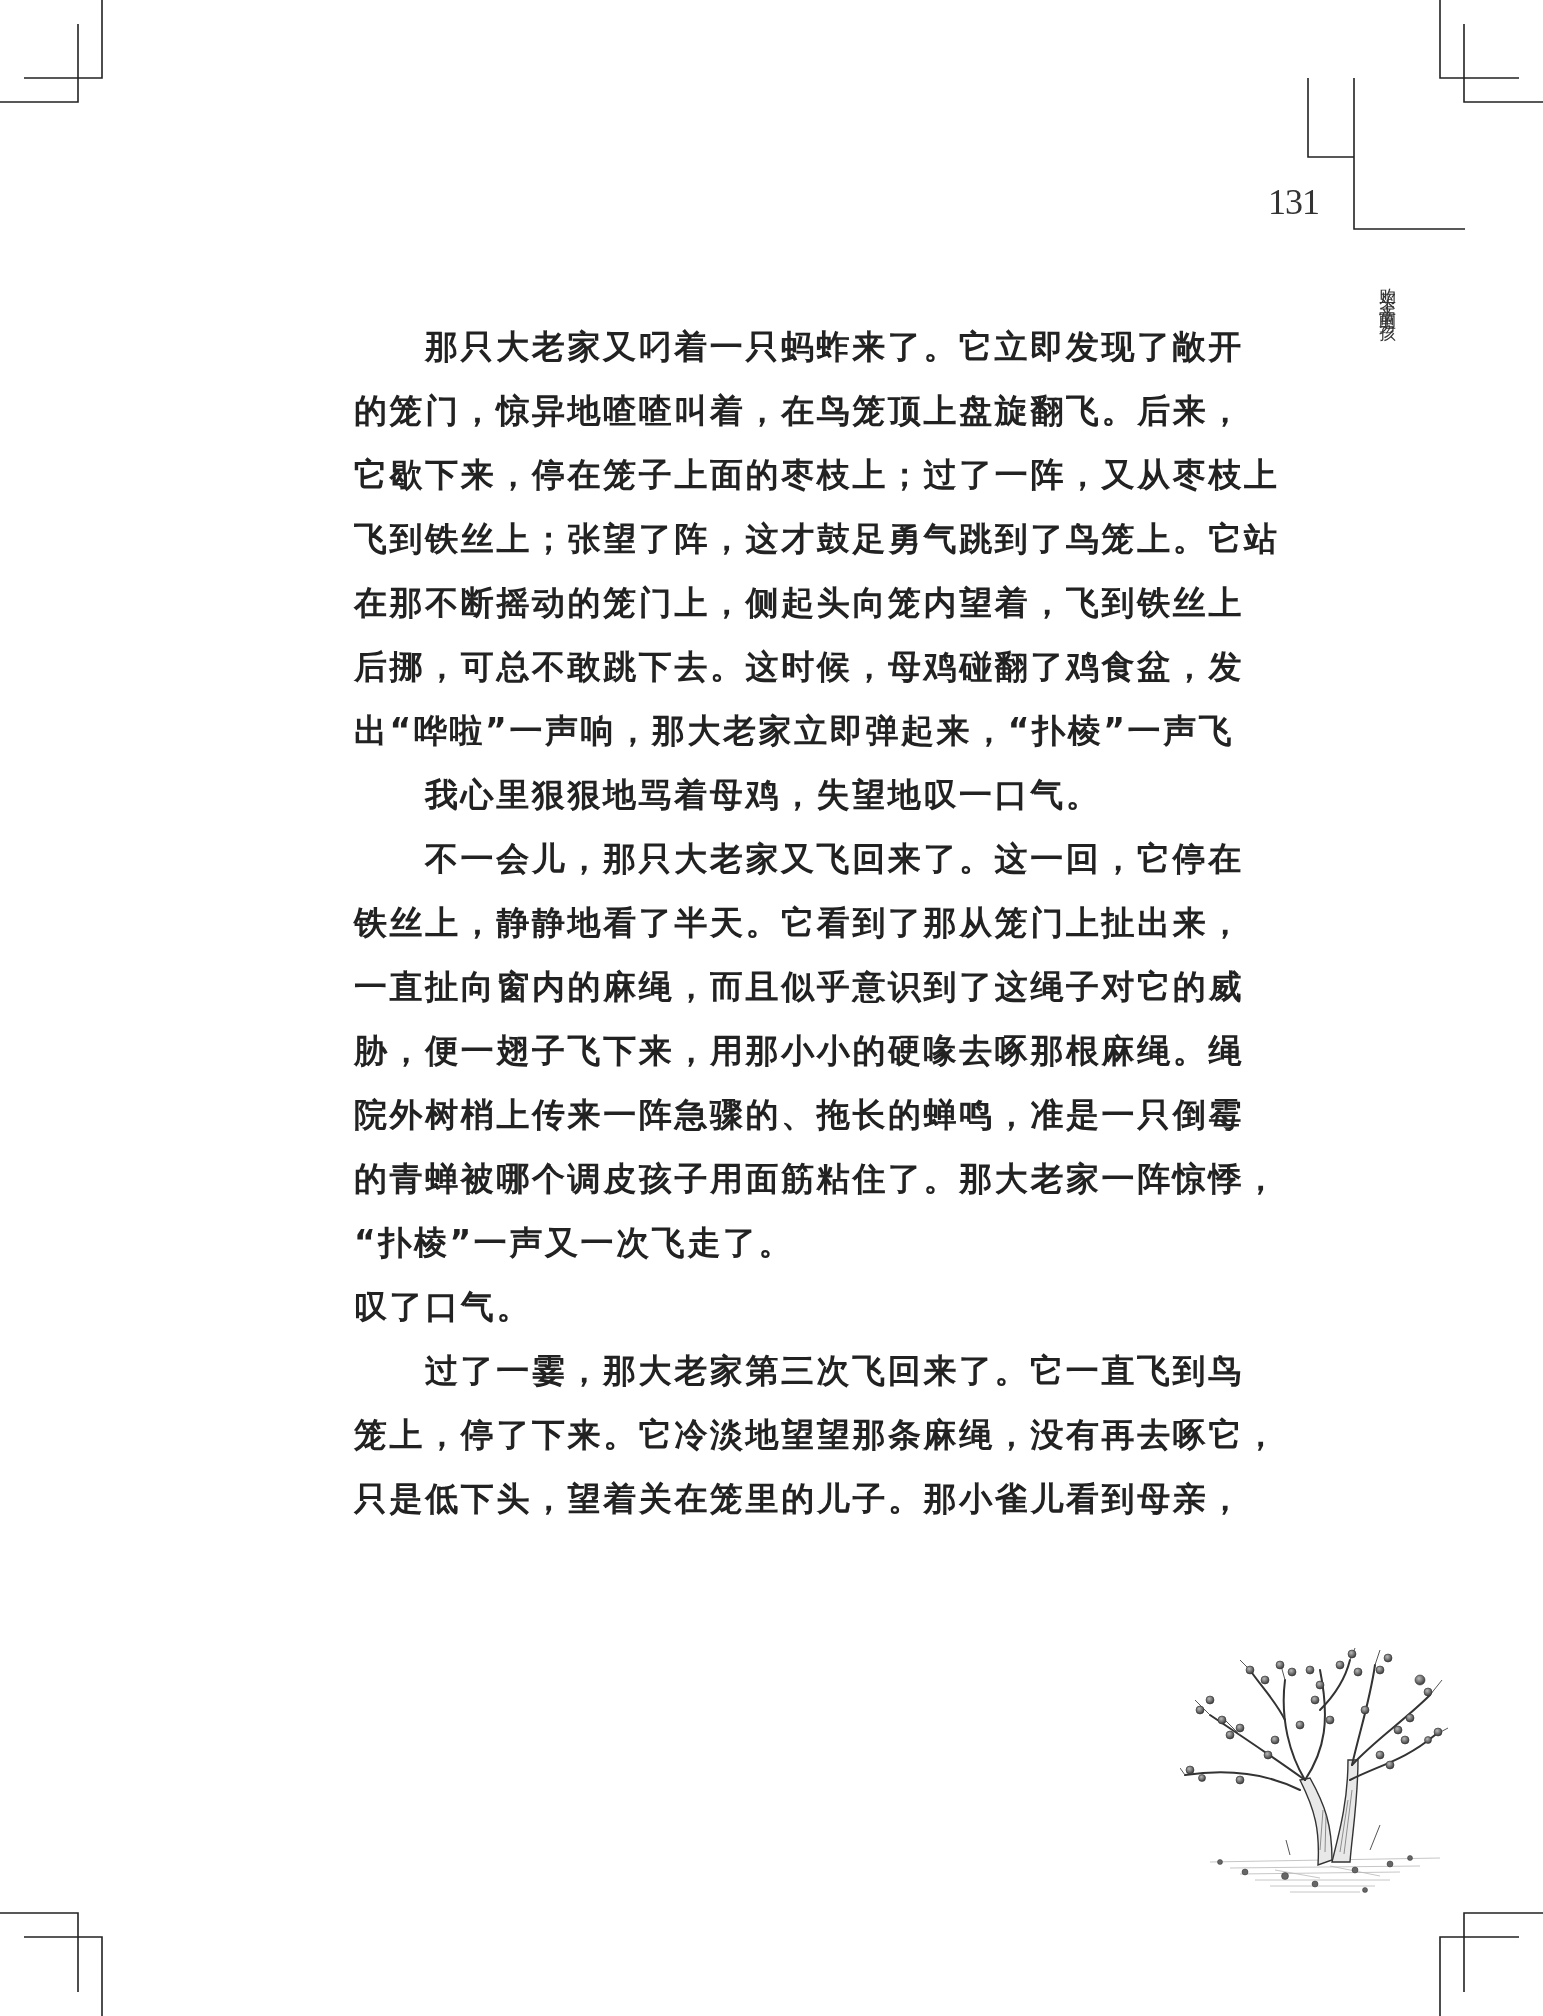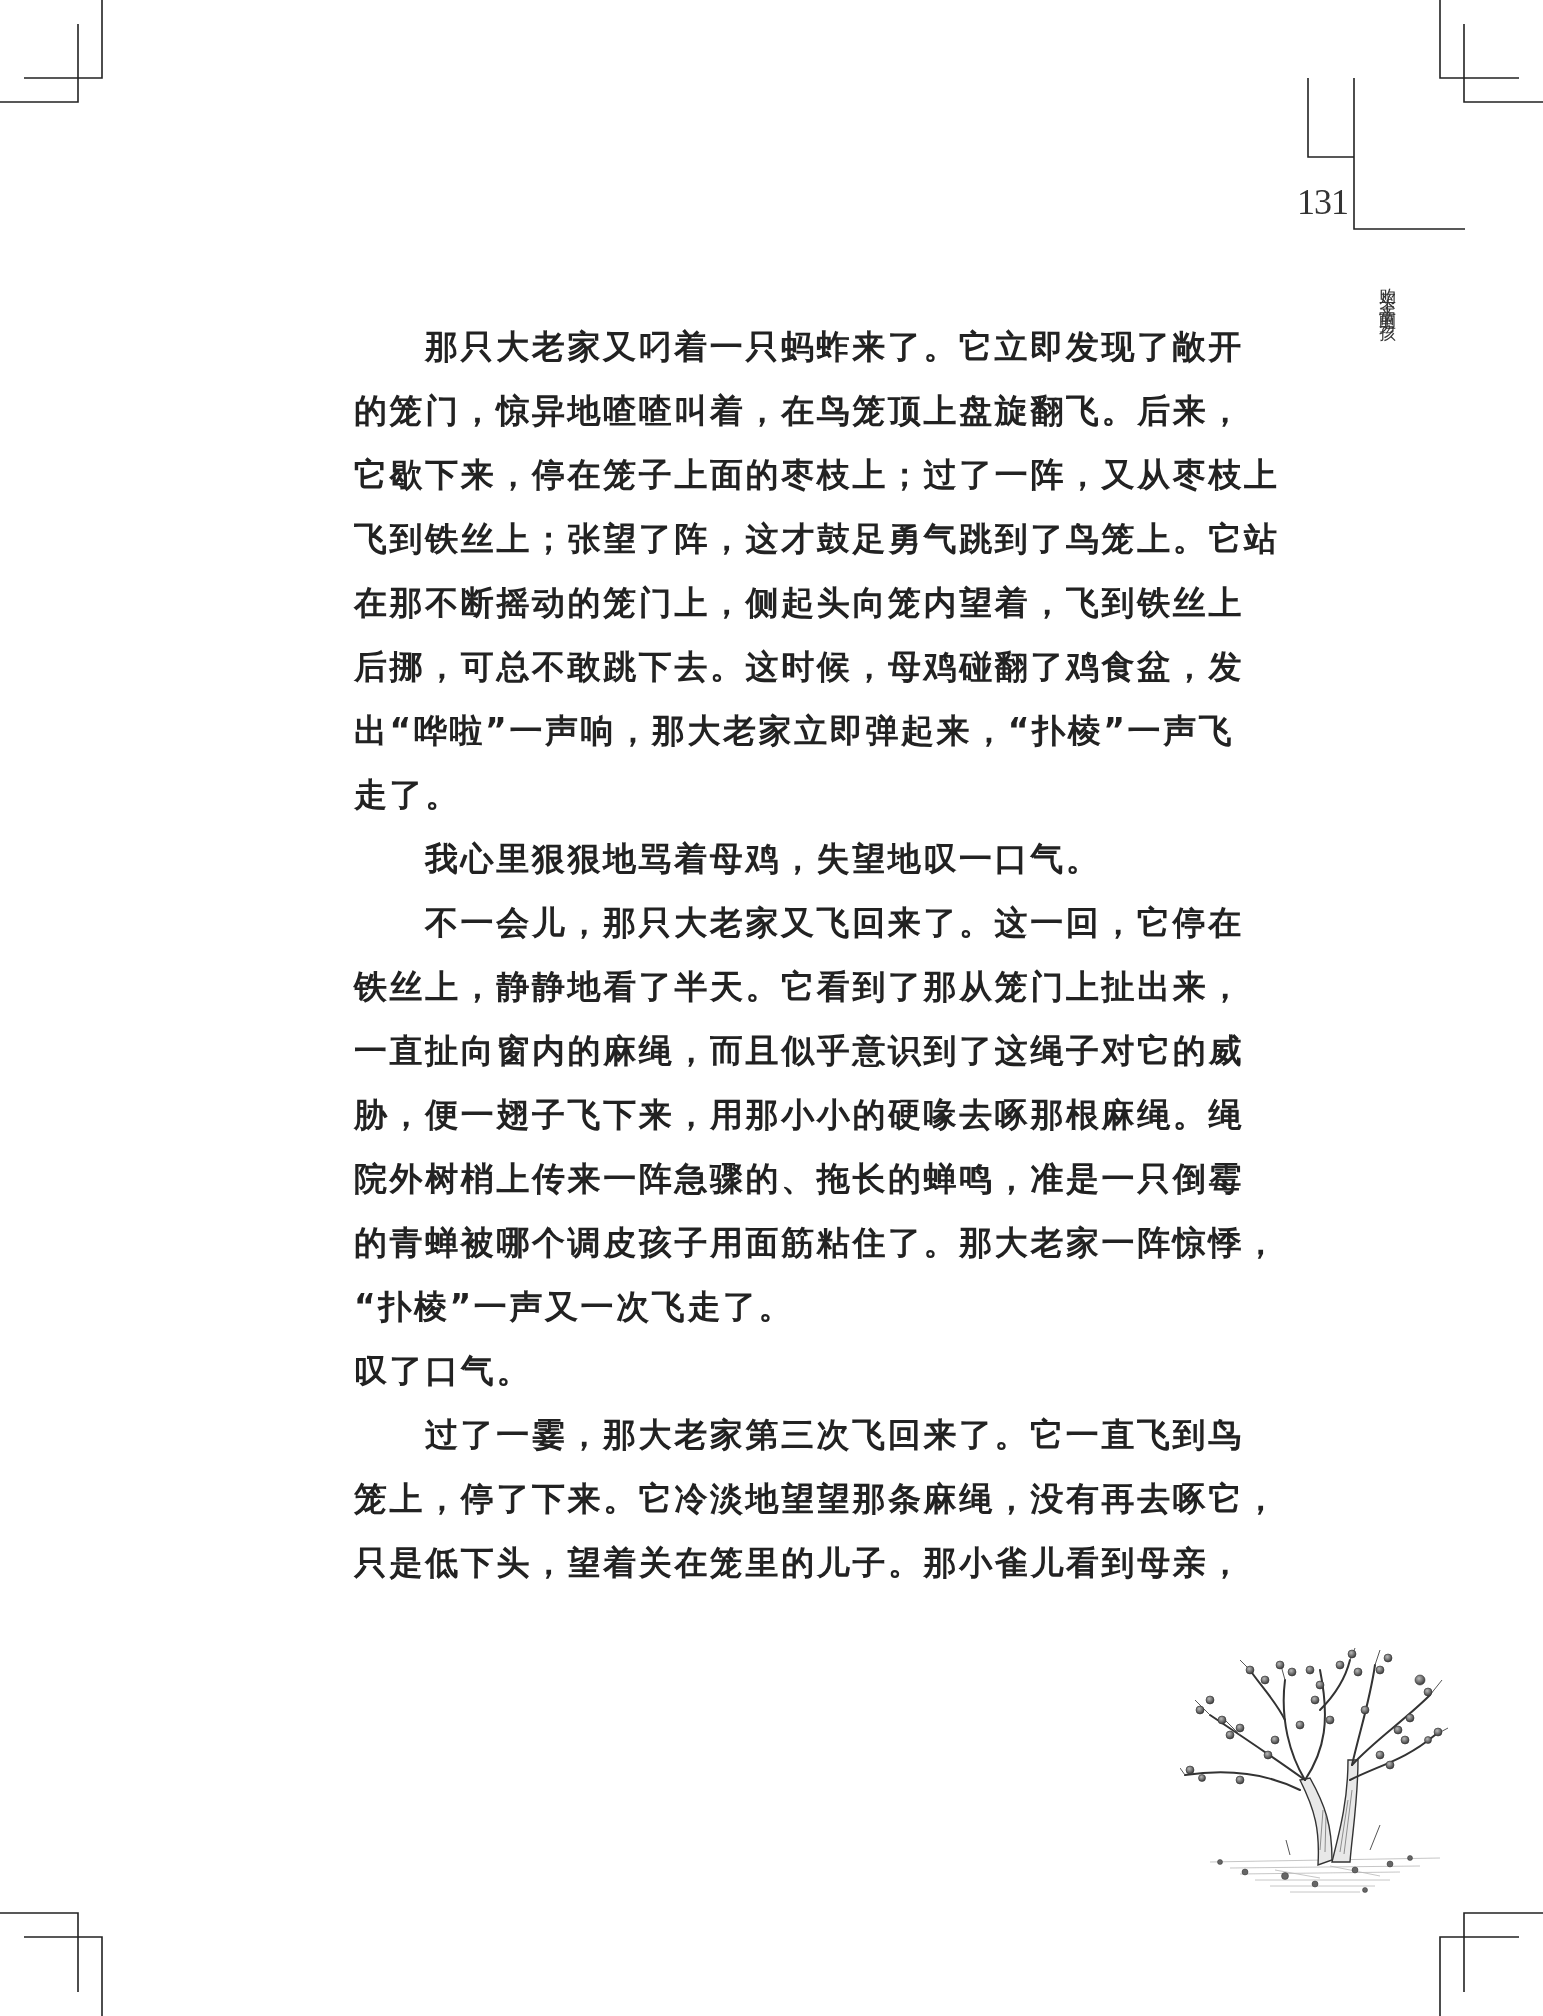--- a/index.html
+++ b/index.html
@@ -1,20 +1,20 @@
 <!DOCTYPE html>
 <html><head>
 <meta charset="utf-8">
 <style>
   html, body { margin: 0; padding: 0; background: #ffffff; }
   body { width: 1543px; height: 2016px; position: relative; overflow: hidden; }
   .page { position: absolute; left: 0; top: 0; width: 1543px; height: 2016px; background: #ffffff; }
   .crop-marks { position: absolute; left: 0; top: 0; width: 1543px; height: 2016px; pointer-events: none; }
   .page-number {
-    position: absolute; left: 1268px; top: 182px; width: 80px; text-align: right;
+    position: absolute; left: 1268px; top: 182px; width: 80px; text-align: left;
     font-family: "Liberation Serif", "DejaVu Serif", serif; font-size: 36px; color: #333;
     line-height: 40px; letter-spacing: -1px;
   }
   .running-head {
     position: absolute; left: 1376px; top: 274px; width: 24px;
     font-family: "DejaVu Sans", "Liberation Sans", sans-serif; font-size: 17px; color: #333;
     writing-mode: vertical-rl; text-orientation: upright; letter-spacing: 6px; line-height: 24px;
   }
   .body-text {
     position: absolute; left: 354px; top: 315px; width: 870px;
@@ -55,21 +55,20 @@
   <div class="running-head">购买上帝的男孩</div>
 
   <div class="body-text" id="body-text">
       <span class="line indent">那只大老家又叼着一只蚂蚱来了。它立即发现了敞开</span>
       <span class="line">的笼门，惊异地喳喳叫着，在鸟笼顶上盘旋翻飞。后来，</span>
       <span class="line">它歇下来，停在笼子上面的枣枝上；过了一阵，又从枣枝上</span>
       <span class="line">飞到铁丝上；张望了阵，这才鼓足勇气跳到了鸟笼上。它站</span>
       <span class="line">在那不断摇动的笼门上，侧起头向笼内望着，飞到铁丝上</span>
       <span class="line">后挪，可总不敢跳下去。这时候，母鸡碰翻了鸡食盆，发</span>
       <span class="line">出“哗啦”一声响，那大老家立即弹起来，“扑棱”一声飞</span>
-      <span class="line">走了。</span>
       <span class="line indent">我心里狠狠地骂着母鸡，失望地叹一口气。</span>
       <span class="line indent">不一会儿，那只大老家又飞回来了。这一回，它停在</span>
       <span class="line">铁丝上，静静地看了半天。它看到了那从笼门上扯出来，</span>
       <span class="line">一直扯向窗内的麻绳，而且似乎意识到了这绳子对它的威</span>
       <span class="line">胁，便一翅子飞下来，用那小小的硬喙去啄那根麻绳。绳</span>
       <span class="line">院外树梢上传来一阵急骤的、拖长的蝉鸣，准是一只倒霉</span>
       <span class="line">的青蝉被哪个调皮孩子用面筋粘住了。那大老家一阵惊悸，</span>
       <span class="line">“扑棱”一声又一次飞走了。</span>
       <span class="line">叹了口气。</span>
       <span class="line indent">过了一霎，那大老家第三次飞回来了。它一直飞到鸟</span>

